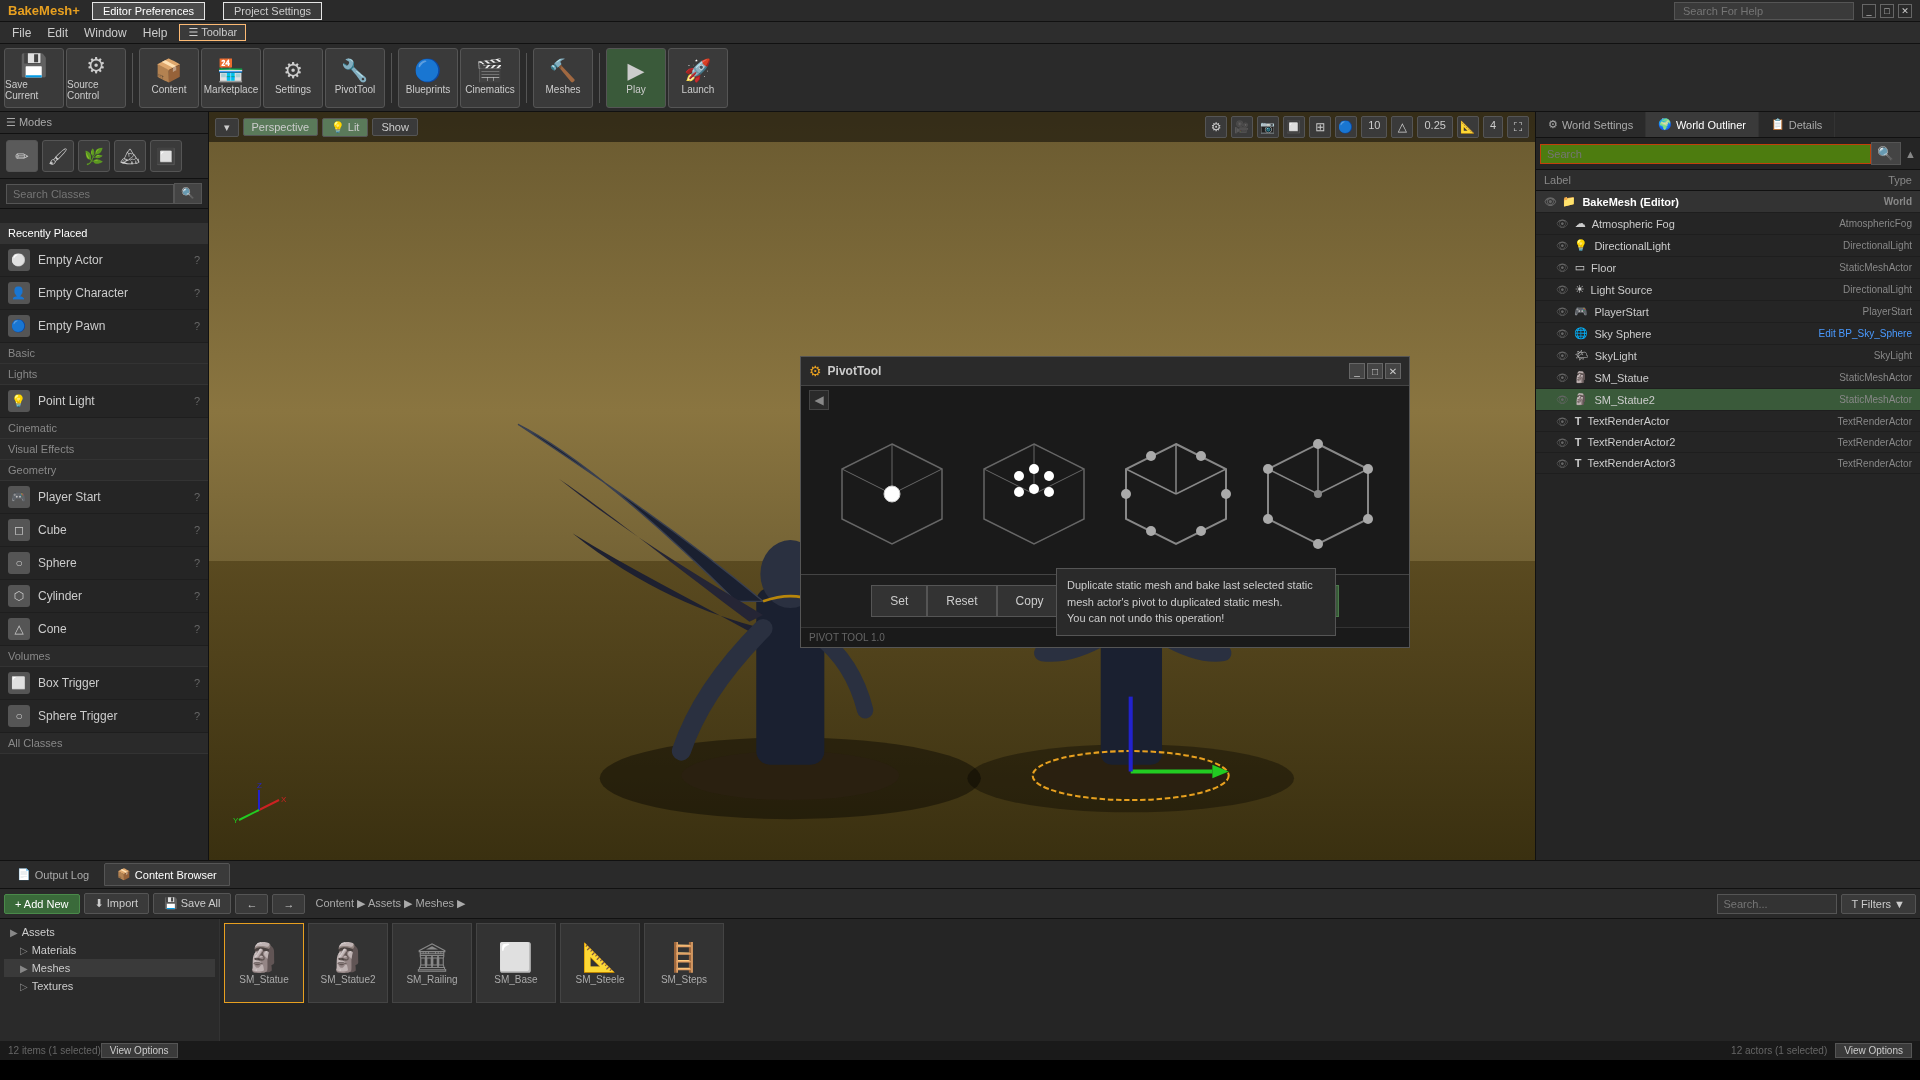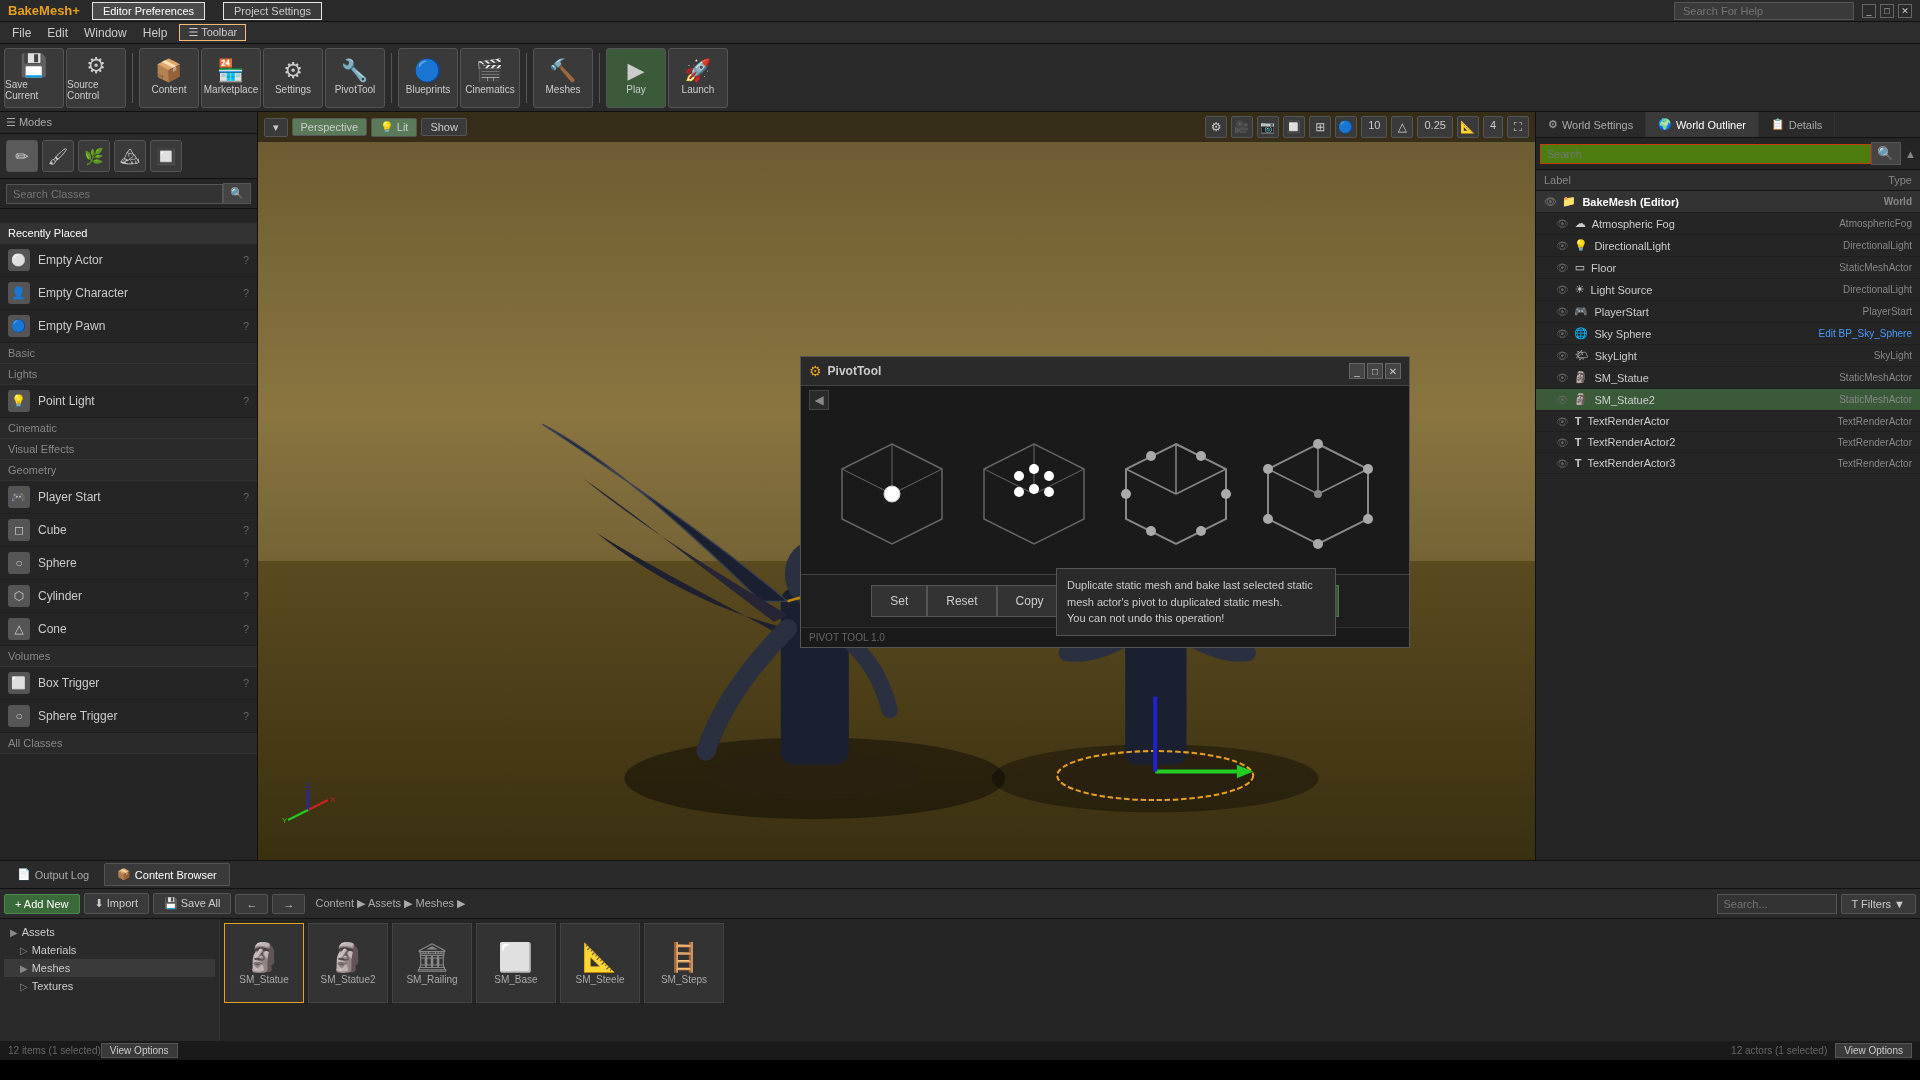--- a/index.html
+++ b/index.html
@@ -23,21 +23,21 @@
     #toolbar { display: flex; align-items: center; background: #2a2a2a; height: 68px; padding: 0 4px; border-bottom: 1px solid #111; gap: 2px; }
     .toolbar-btn { display: flex; flex-direction: column; align-items: center; justify-content: center; width: 60px; height: 60px; background: #3a3a3a; border: 1px solid #555; border-radius: 3px; cursor: pointer; color: #ccc; font-size: 10px; gap: 2px; }
     .toolbar-btn .icon { font-size: 22px; line-height: 1; }
     .toolbar-sep { width: 1px; height: 50px; background: #555; margin: 0 4px; }
     .toolbar-btn.play { background: #3a5a3a; }
 
     
     #main-layout { display: flex; height: calc(1080px - 22px - 22px - 68px - 40px - 180px); }
 
     
-    #left-panel { width: 258px; background: #252525; border-right: 1px solid #111; display: flex; flex-direction: column; }
+    #left-panel { width: 209px; background: #252525; border-right: 1px solid #111; display: flex; flex-direction: column; }
     #modes-header { display: flex; align-items: center; background: #2a2a2a; padding: 4px 6px; font-size: 11px; color: #aaa; border-bottom: 1px solid #111; }
     #modes-icons { display: flex; gap: 4px; padding: 6px; background: #2a2a2a; border-bottom: 1px solid #111; }
     .mode-icon { width: 32px; height: 32px; background: #3a3a3a; border: 1px solid #555; border-radius: 3px; display: flex; align-items: center; justify-content: center; font-size: 16px; cursor: pointer; }
     .mode-icon.active { background: #5a5a5a; }
 
     
     #search-classes { display: flex; align-items: center; padding: 4px 6px; border-bottom: 1px solid #111; }
     #search-classes input { flex: 1; background: #333; border: 1px solid #555; color: #ccc; padding: 3px 6px; font-size: 11px; }
     #search-classes .search-btn { background: #444; border: 1px solid #555; color: #ccc; padding: 3px 6px; cursor: pointer; font-size: 11px; }
 

